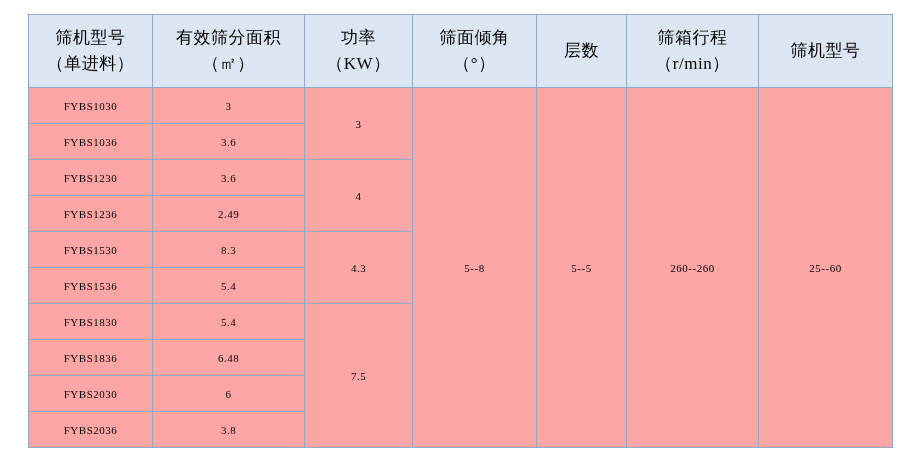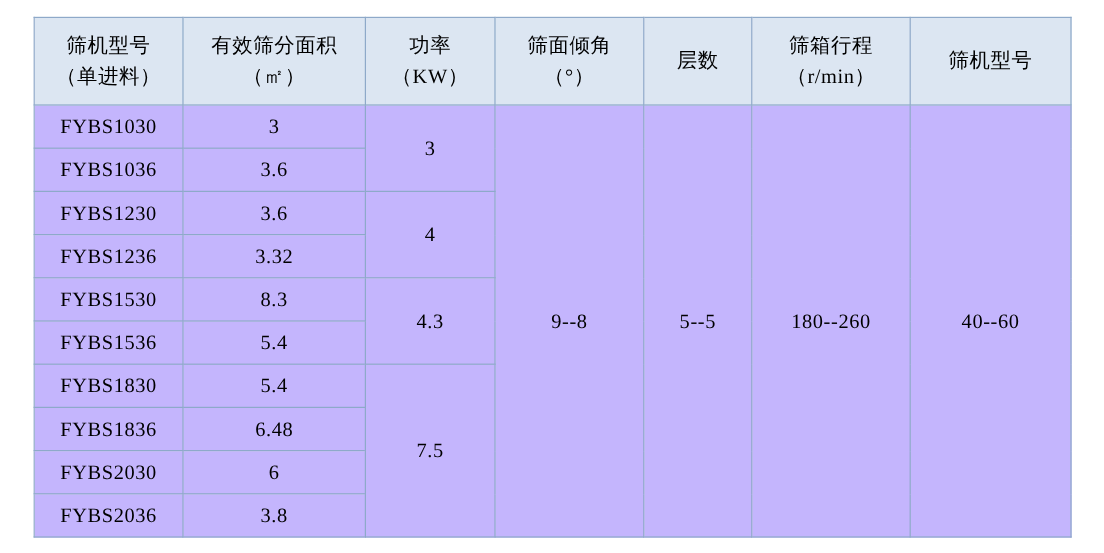--- a/index.html
+++ b/index.html
@@ -37,23 +37,23 @@
   table.spec-table thead th {
     background: #dce6f2;
     height: 72px;
     line-height: 1.55;
     font-size: 17px;
   }
   table.spec-table thead th .hline {
     display: block;
   }
   table.spec-table tbody td {
-    background: #c4b5fd;
+    background: #fca5a5;
     height: 35px;
-    font-size: 17px;
+    font-size: 11px;
   }
   td.model-cell {
     font-family: "Liberation Serif", "DejaVu Serif", serif;
     letter-spacing: 0.6px;
   }
   td.num-cell {
     letter-spacing: 1.2px;
   }
   td.merged {
     font-size: 17px;
@@ -110,37 +110,37 @@
         <th>
           <span class="hline">筛机型号</span>
         </th>
       </tr>
     </thead>
     <tbody>
       <tr>
         <td class="model-cell">FYBS1030</td>
         <td class="num-cell">3</td>
         <td class="merged" rowspan="2">3</td>
-        <td class="merged" rowspan="10">9--8</td>
+        <td class="merged" rowspan="10">5--8</td>
         <td class="merged" rowspan="10">5--5</td>
-        <td class="merged" rowspan="10">180--260</td>
-        <td class="merged" rowspan="10">40--60</td>
+        <td class="merged" rowspan="10">260--260</td>
+        <td class="merged" rowspan="10">25--60</td>
       </tr>
       <tr>
         <td class="model-cell">FYBS1036</td>
         <td class="num-cell">3.6</td>
       </tr>
       <tr>
         <td class="model-cell">FYBS1230</td>
         <td class="num-cell">3.6</td>
         <td class="merged" rowspan="2">4</td>
       </tr>
       <tr>
         <td class="model-cell">FYBS1236</td>
-        <td class="num-cell">3.32</td>
+        <td class="num-cell">2.49</td>
       </tr>
       <tr>
         <td class="model-cell">FYBS1530</td>
         <td class="num-cell">8.3</td>
         <td class="merged" rowspan="2">4.3</td>
       </tr>
       <tr>
         <td class="model-cell">FYBS1536</td>
         <td class="num-cell">5.4</td>
       </tr>

